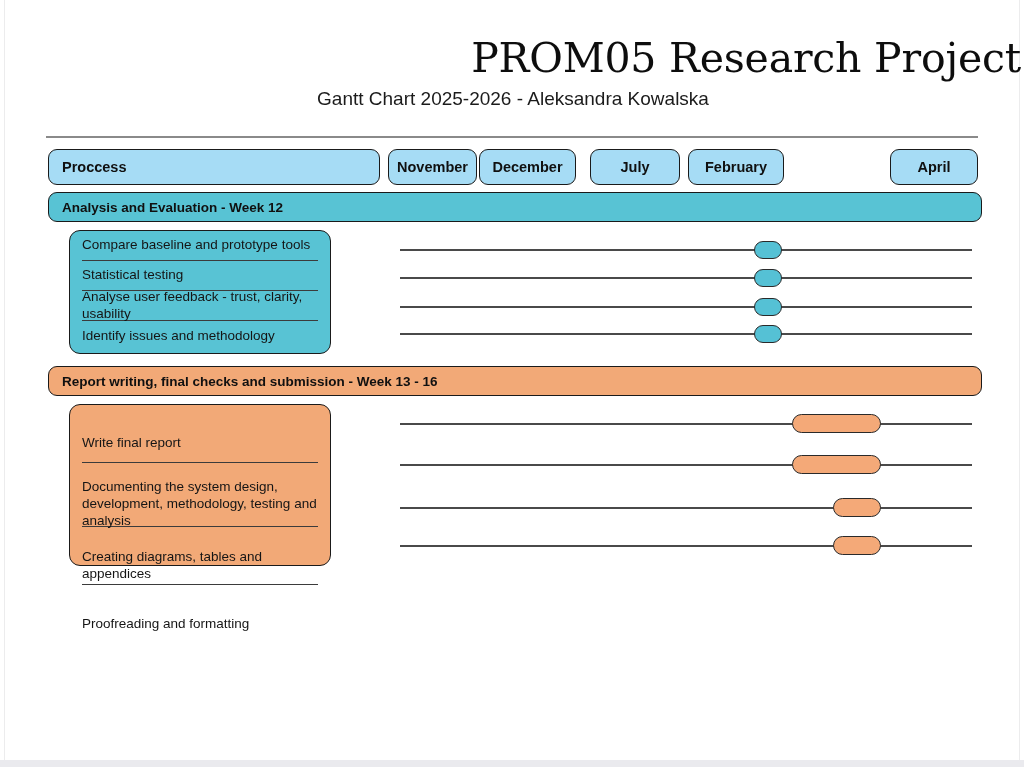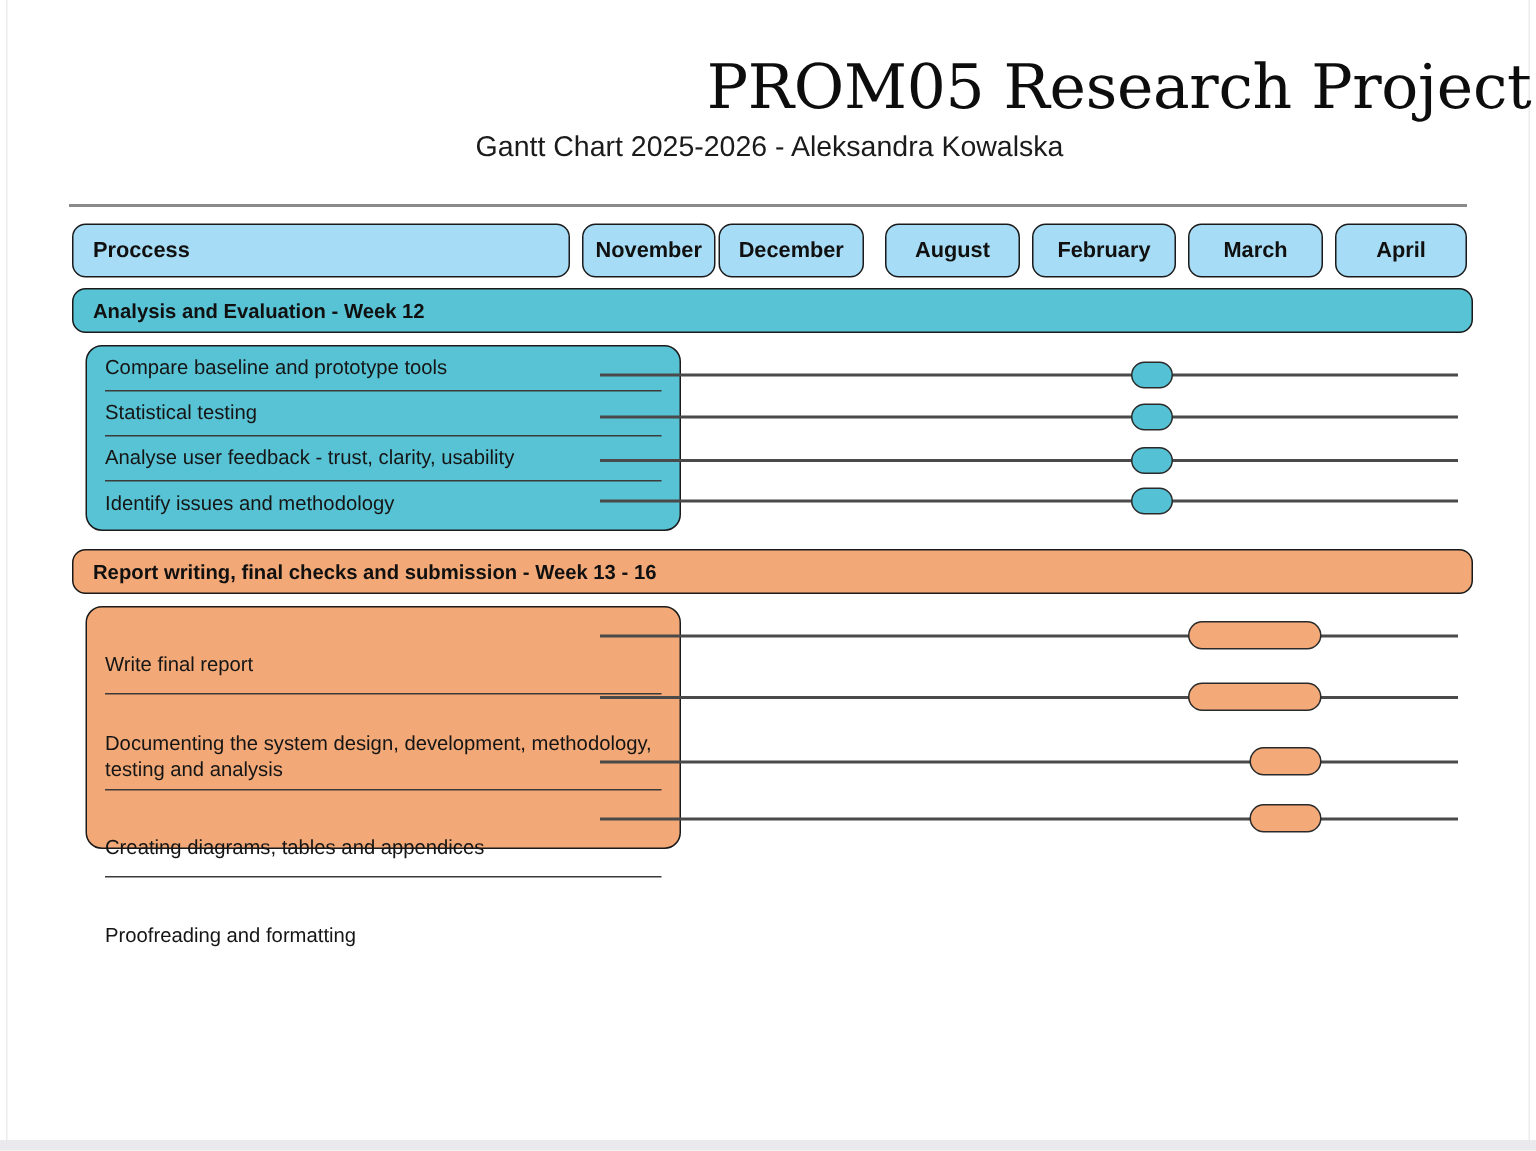--- a/index.html
+++ b/index.html
@@ -113,22 +113,22 @@
     font-weight: bold;
     font-size: 13.5px;
     color: #101010;
   }
   .section-bar.teal { background: #58c3d4; top: 192px; }
   .section-bar.orange { background: #f2a977; top: 366px; }
 
   
   .task-panel {
     position: absolute;
-    left: 52px;
-    width: 397px;
+    left: 64px;
+    width: 262px;
     border: 1.6px solid #1a1a1a;
     border-radius: 11px;
     box-sizing: border-box;
     padding: 0 12px;
   }
   .task-panel.teal { background: #58c3d4; top: 230px; height: 124px; }
   .task-panel.orange { background: #f2a977; top: 404px; height: 162px; }
 
   .task-row {
     box-sizing: border-box;
@@ -182,23 +182,22 @@
 <div class="page">
 
   <div class="title">PROM05 Research Project</div>
   <div class="subtitle">Gantt Chart 2025-2026 - Aleksandra Kowalska</div>
   <div class="rule"></div>
 
   <div class="head-row">
     <div class="pill process">Proccess</div>
     <div class="pill month" style="left:340px;width:89px;">November</div>
     <div class="pill month" style="left:431px;width:97px;">December</div>
-    <div class="pill month" style="left:542px;width:90px;">August</div>
+    <div class="pill month" style="left:542px;width:90px;">July</div>
     <div class="pill month" style="left:640px;width:96px;">February</div>
-    <div class="pill month" style="left:744px;width:90px;">March</div>
     <div class="pill month" style="left:842px;width:88px;">April</div>
   </div>
 
   <div class="section-bar teal">Analysis and Evaluation - Week 12</div>
 
   <div class="task-panel teal">
     <div class="task-row">Compare baseline and prototype tools</div>
     <div class="task-row">Statistical testing</div>
     <div class="task-row">Analyse user feedback - trust, clarity, usability</div>
     <div class="task-row">Identify issues and methodology</div>

